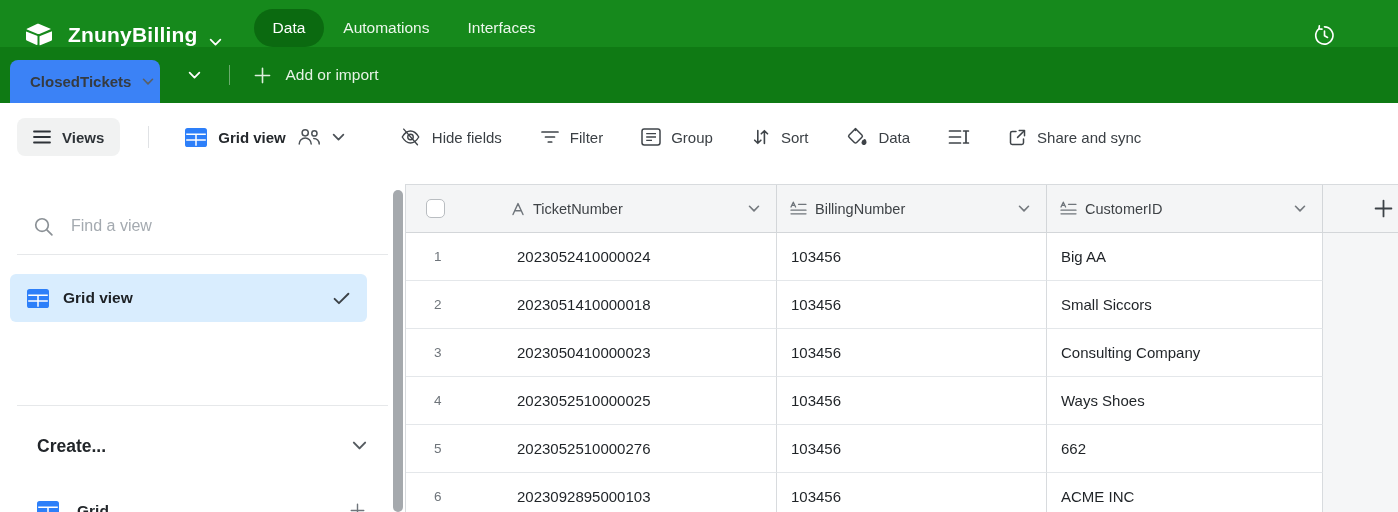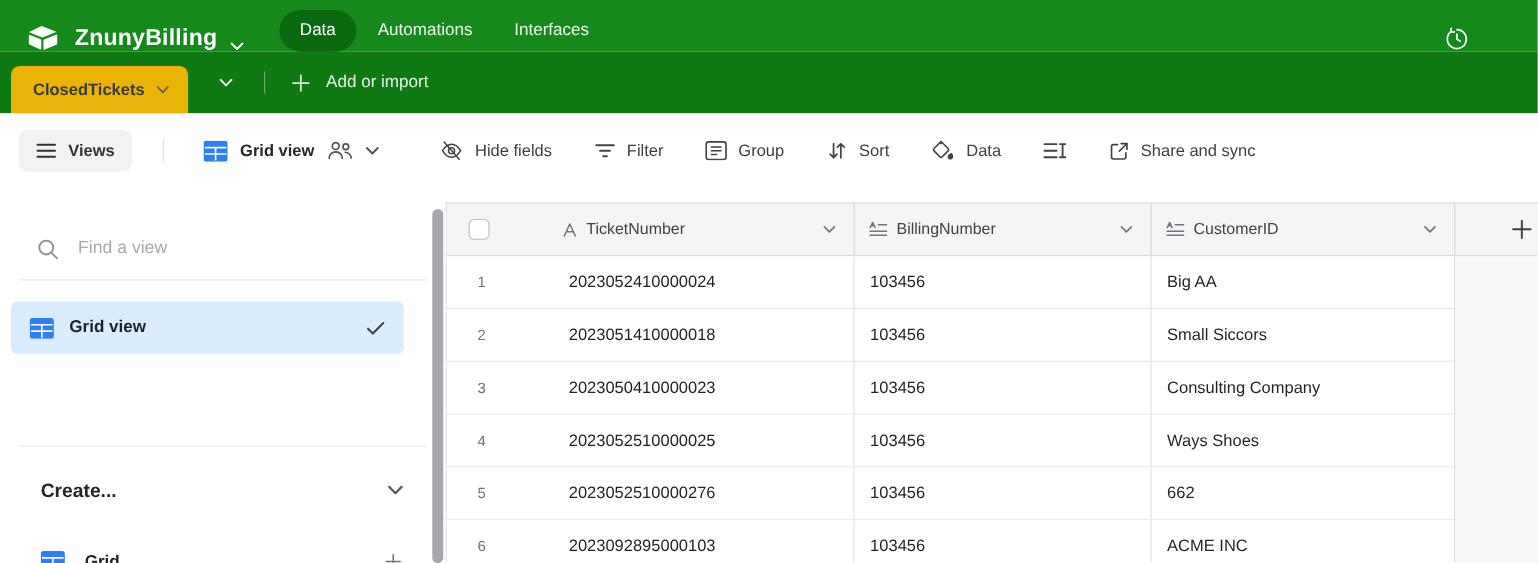--- a/index.html
+++ b/index.html
@@ -15,22 +15,22 @@
   .title-chevron { margin-left:11px; color:#fff; cursor:pointer; }
   .topnav { display:flex; align-items:center; margin-left:32px; }
   .nav-item { padding:10px 19px; border-radius:20px; font-size:15.5px; color:#ecf7ec;
     cursor:pointer; }
   .nav-item.active { background:#0b6a10; color:#fff; }
   .history-btn { margin-left:auto; margin-right:42px; cursor:pointer; }
 
   
   .tabbar { height:56px; background:#0f7a14; display:flex; align-items:flex-end;
     padding-left:10px; }
-  .table-tab { height:43px; background:#eab308; border-radius:8px 8px 0 0; display:flex;
-    align-items:center; padding:0 17px 0 20px; gap:11px; cursor:pointer; }
+  .table-tab { height:43px; background:#3b82f6; border-radius:8px 8px 0 0; display:flex;
+    align-items:center; padding:0 6px 0 20px; gap:11px; cursor:pointer; }
   .table-tab .tab-label { font-size:15px; font-weight:600; color:#363b40; }
   .table-tab .icon { color:#5a6065; }
   .tabbar-rest { display:flex; align-items:center; height:100%; margin-left:24px; gap:24px; }
   .tab-expand { color:#fff; cursor:pointer; padding:4px; }
   .tab-vdivider { width:1px; height:20px; background:rgba(255,255,255,.38); }
   .add-import { display:flex; align-items:center; gap:14px; color:#e7f3e6;
     font-size:15.5px; cursor:pointer; }
   .add-import .icon { color:#ddeedd; }
 
   

